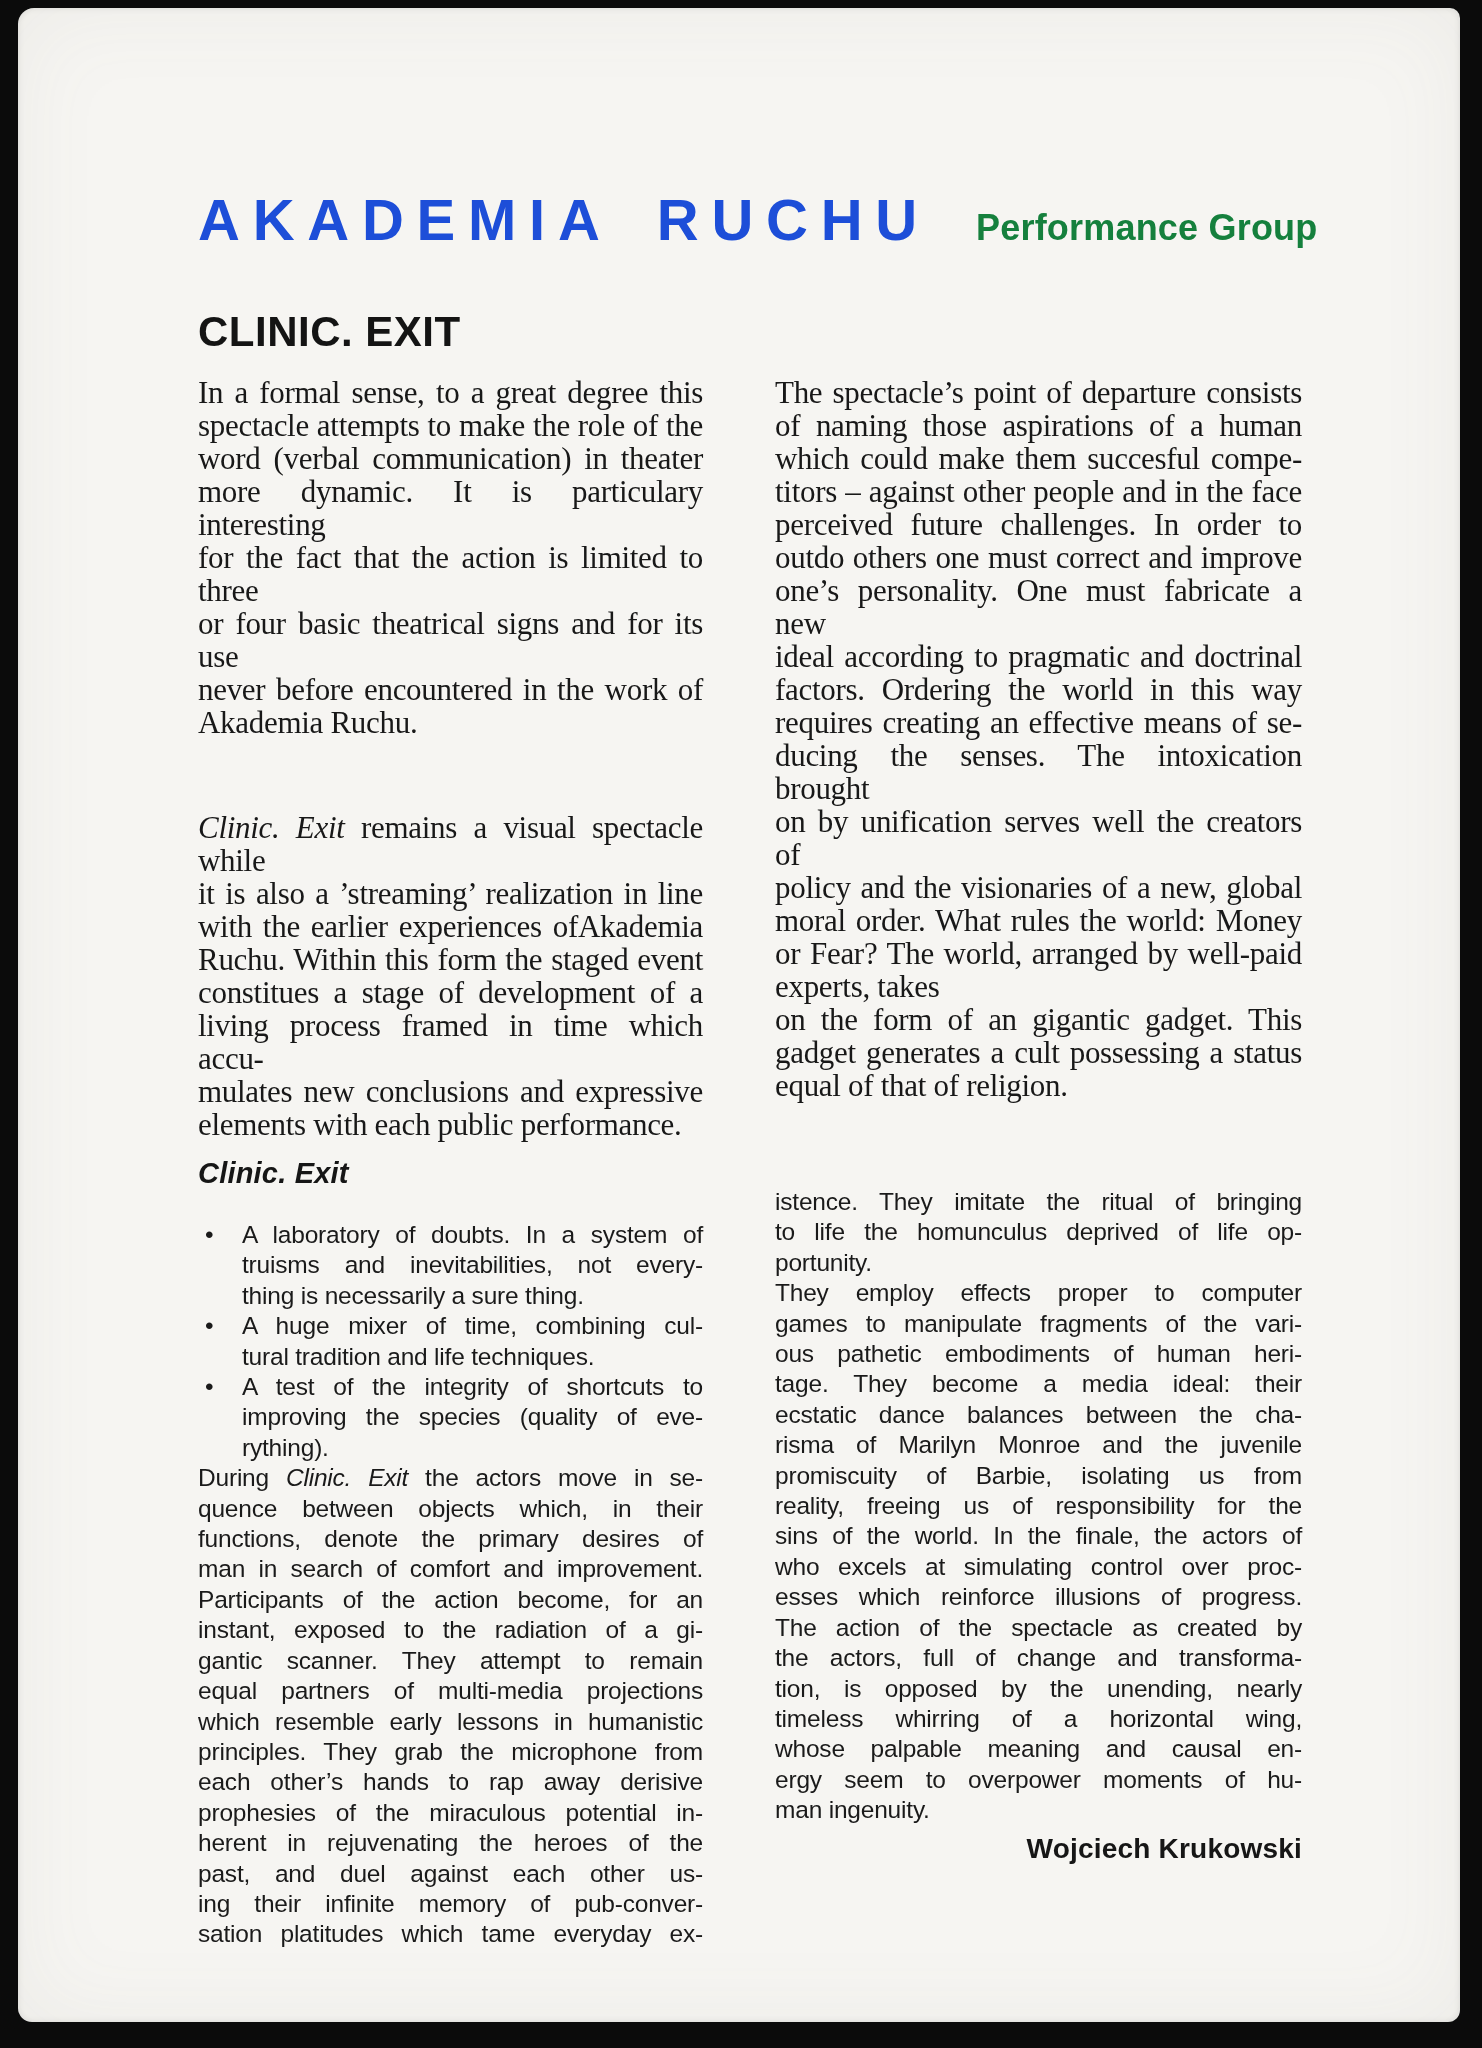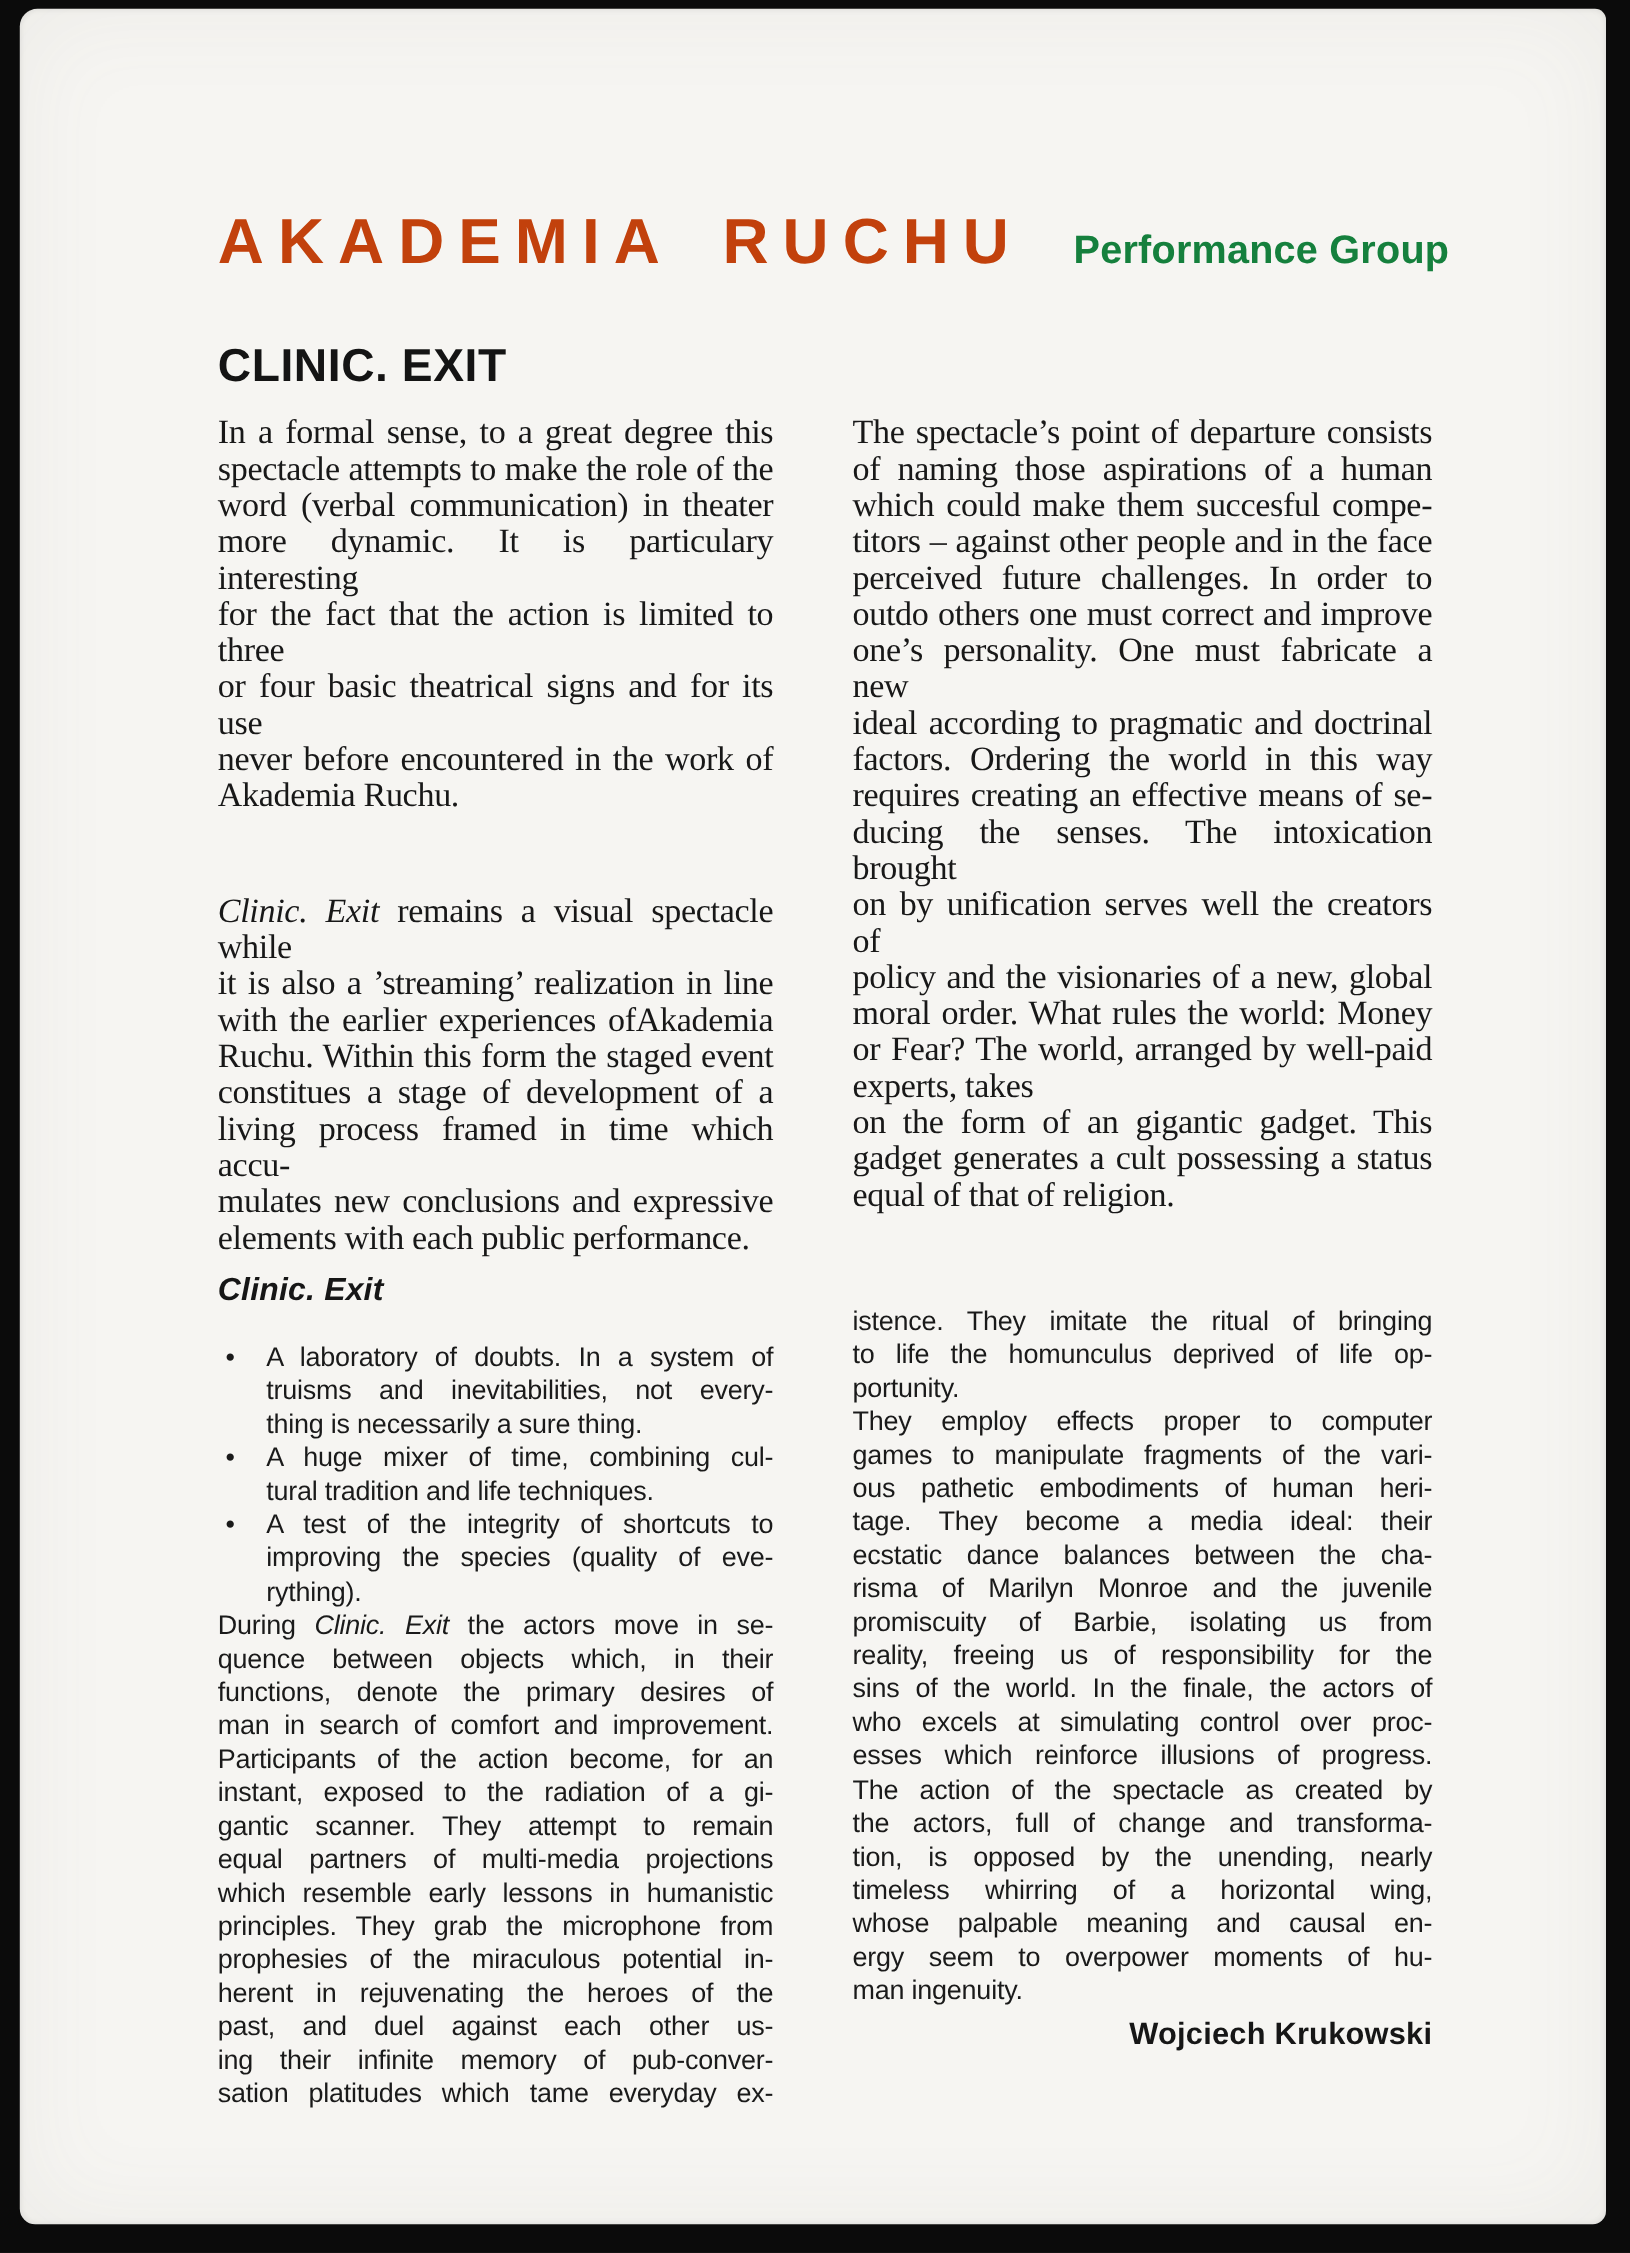--- a/index.html
+++ b/index.html
@@ -26,21 +26,21 @@
     position: absolute; left: 180px; top: 178px;
     display: flex; align-items: baseline;
     white-space: nowrap;
   }
   .group-name {
     font-family: "Liberation Sans", sans-serif;
     font-weight: 700;
     font-size: 58px;
     letter-spacing: 0.22em;
     word-spacing: 0.30em;
-    color: #c2410c;
+    color: #1d4ed8;
   }
   .group-type {
     font-family: "Liberation Sans", sans-serif;
     font-weight: 700;
     font-size: 36px;
     letter-spacing: 0.2px;
     margin-left: 46px;
     color: #15803d;
   }
   
@@ -182,20 +182,21 @@
             <div class="ln"><span>During </span><i>Clinic. Exit</i><span> the actors move in se-</span></div>
             <div class="ln"><span>quence between objects which, in their</span></div>
             <div class="ln"><span>functions, denote the primary desires of</span></div>
             <div class="ln"><span>man in search of comfort and improvement.</span></div>
             <div class="ln"><span>Participants of the action become, for an</span></div>
             <div class="ln"><span>instant, exposed to the radiation of a gi-</span></div>
             <div class="ln"><span>gantic scanner. They attempt to remain</span></div>
             <div class="ln"><span>equal partners of multi-media projections</span></div>
             <div class="ln"><span>which resemble early lessons in humanistic</span></div>
             <div class="ln"><span>principles. They grab the microphone from</span></div>
+            <div class="ln"><span>each other’s hands to rap away derisive</span></div>
             <div class="ln"><span>prophesies of the miraculous potential in-</span></div>
             <div class="ln"><span>herent in rejuvenating the heroes of the</span></div>
             <div class="ln"><span>past, and duel against each other us-</span></div>
             <div class="ln"><span>ing their infinite memory of pub-conver-</span></div>
             <div class="ln"><span>sation platitudes which tame everyday ex-</span></div>
           </div>
       </div>
 
       <div class="col col-right">
         <div class="para serif">

